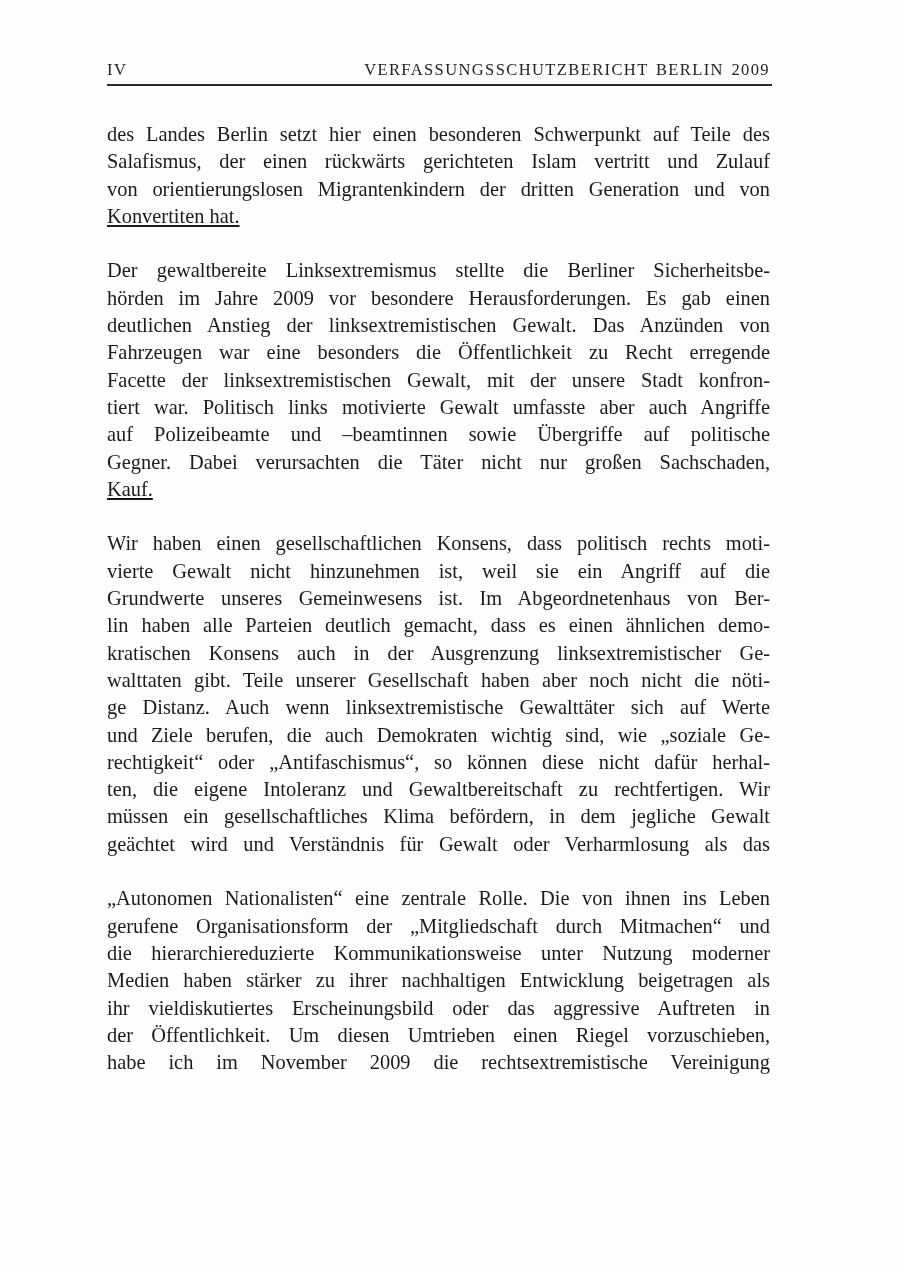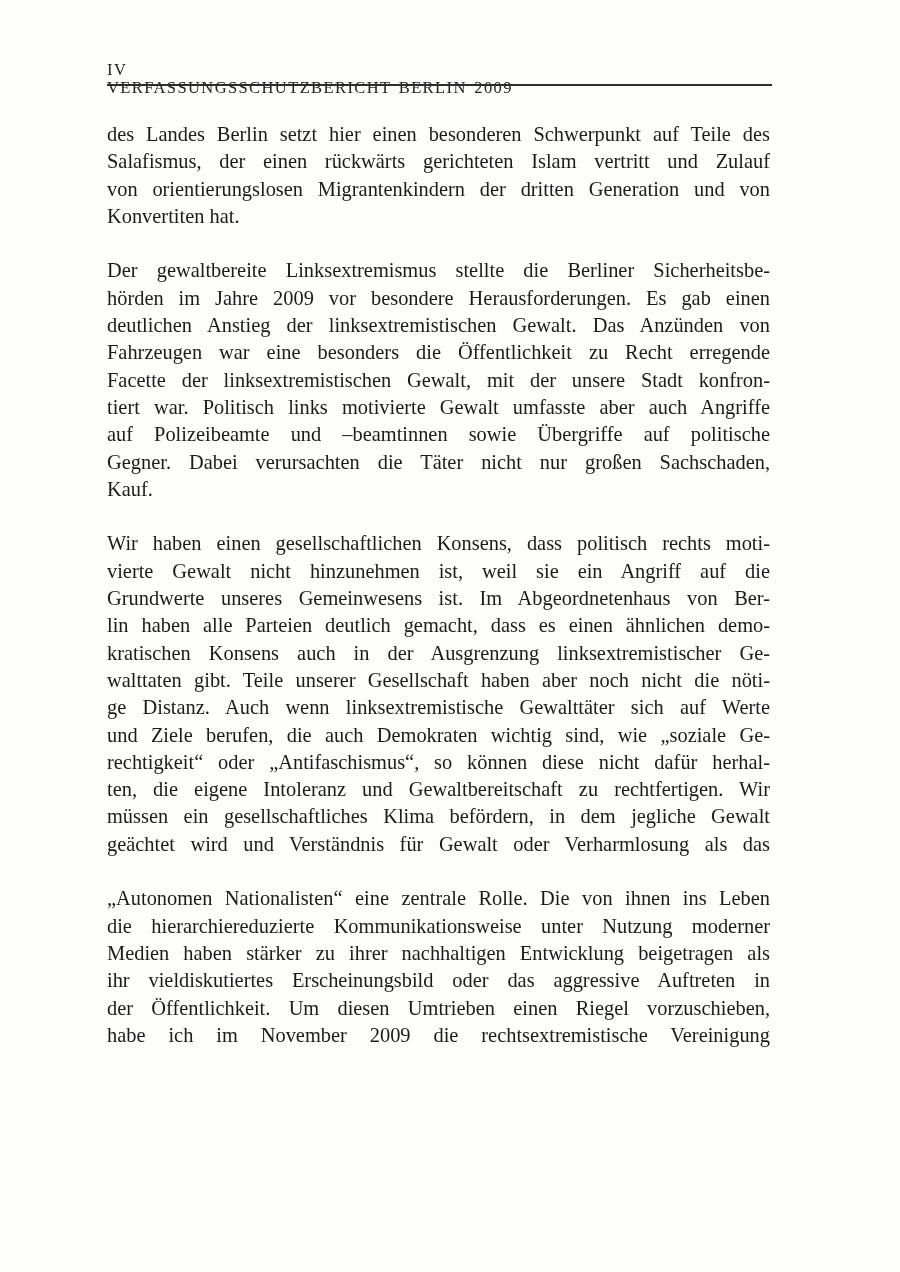--- a/index.html
+++ b/index.html
@@ -12,21 +12,20 @@
     overflow: hidden;
   }
   .page { position: absolute; inset: 0; }
 
   .running-header {
     position: absolute;
     left: 107px; top: 61px; width: 663px;
     display: flex; justify-content: space-between; align-items: baseline;
     font-size: 16.5px; line-height: 18px;
     color: #232323;
-    flex-direction: column;
   }
   .pagenum { letter-spacing: 1.5px; }
   .runtitle { letter-spacing: 1.4px; word-spacing: 2px; }
 
   .header-rule {
     position: absolute;
     left: 107px; top: 84px; width: 665px;
     border-top: 2px solid #2c2c2c;
     height: 0;
   }
@@ -37,20 +36,21 @@
     font-size: 20.4px;
     line-height: 27.3px;
   }
   .paragraph { margin: 0 0 27.3px 0; }
   .line {
     text-align: justify;
     text-align-last: justify;
   }
   .line.lastline {
     text-align-last: left;
+    text-decoration: underline;
   }
 </style>
 </head>
 <body>
 
 <div class="page">
   <header class="running-header">
     <span class="pagenum">IV</span>
     <span class="runtitle">VERFASSUNGSSCHUTZBERICHT BERLIN 2009</span>
   </header>
@@ -85,20 +85,21 @@
           <div class="line">walttaten gibt. Teile unserer Gesellschaft haben aber noch nicht die nöti-</div>
           <div class="line">ge Distanz. Auch wenn linksextremistische Gewalttäter sich auf Werte</div>
           <div class="line">und Ziele berufen, die auch Demokraten wichtig sind, wie „soziale Ge-</div>
           <div class="line">rechtigkeit“ oder „Antifaschismus“, so können diese nicht dafür herhal-</div>
           <div class="line">ten, die eigene Intoleranz und Gewaltbereitschaft zu rechtfertigen. Wir</div>
           <div class="line">müssen ein gesellschaftliches Klima befördern, in dem jegliche Gewalt</div>
           <div class="line">geächtet wird und Verständnis für Gewalt oder Verharmlosung als das</div>
         </div>
         <div class="paragraph">
           <div class="line">„Autonomen Nationalisten“ eine zentrale Rolle. Die von ihnen ins Leben</div>
+          <div class="line">gerufene Organisationsform der „Mitgliedschaft durch Mitmachen“ und</div>
           <div class="line">die hierarchiereduzierte Kommunikationsweise unter Nutzung moderner</div>
           <div class="line">Medien haben stärker zu ihrer nachhaltigen Entwicklung beigetragen als</div>
           <div class="line">ihr vieldiskutiertes Erscheinungsbild oder das aggressive Auftreten in</div>
           <div class="line">der Öffentlichkeit. Um diesen Umtrieben einen Riegel vorzuschieben,</div>
           <div class="line">habe ich im November 2009 die rechtsextremistische Vereinigung</div>
         </div>
       </div>
   </main>
 </div>
 

